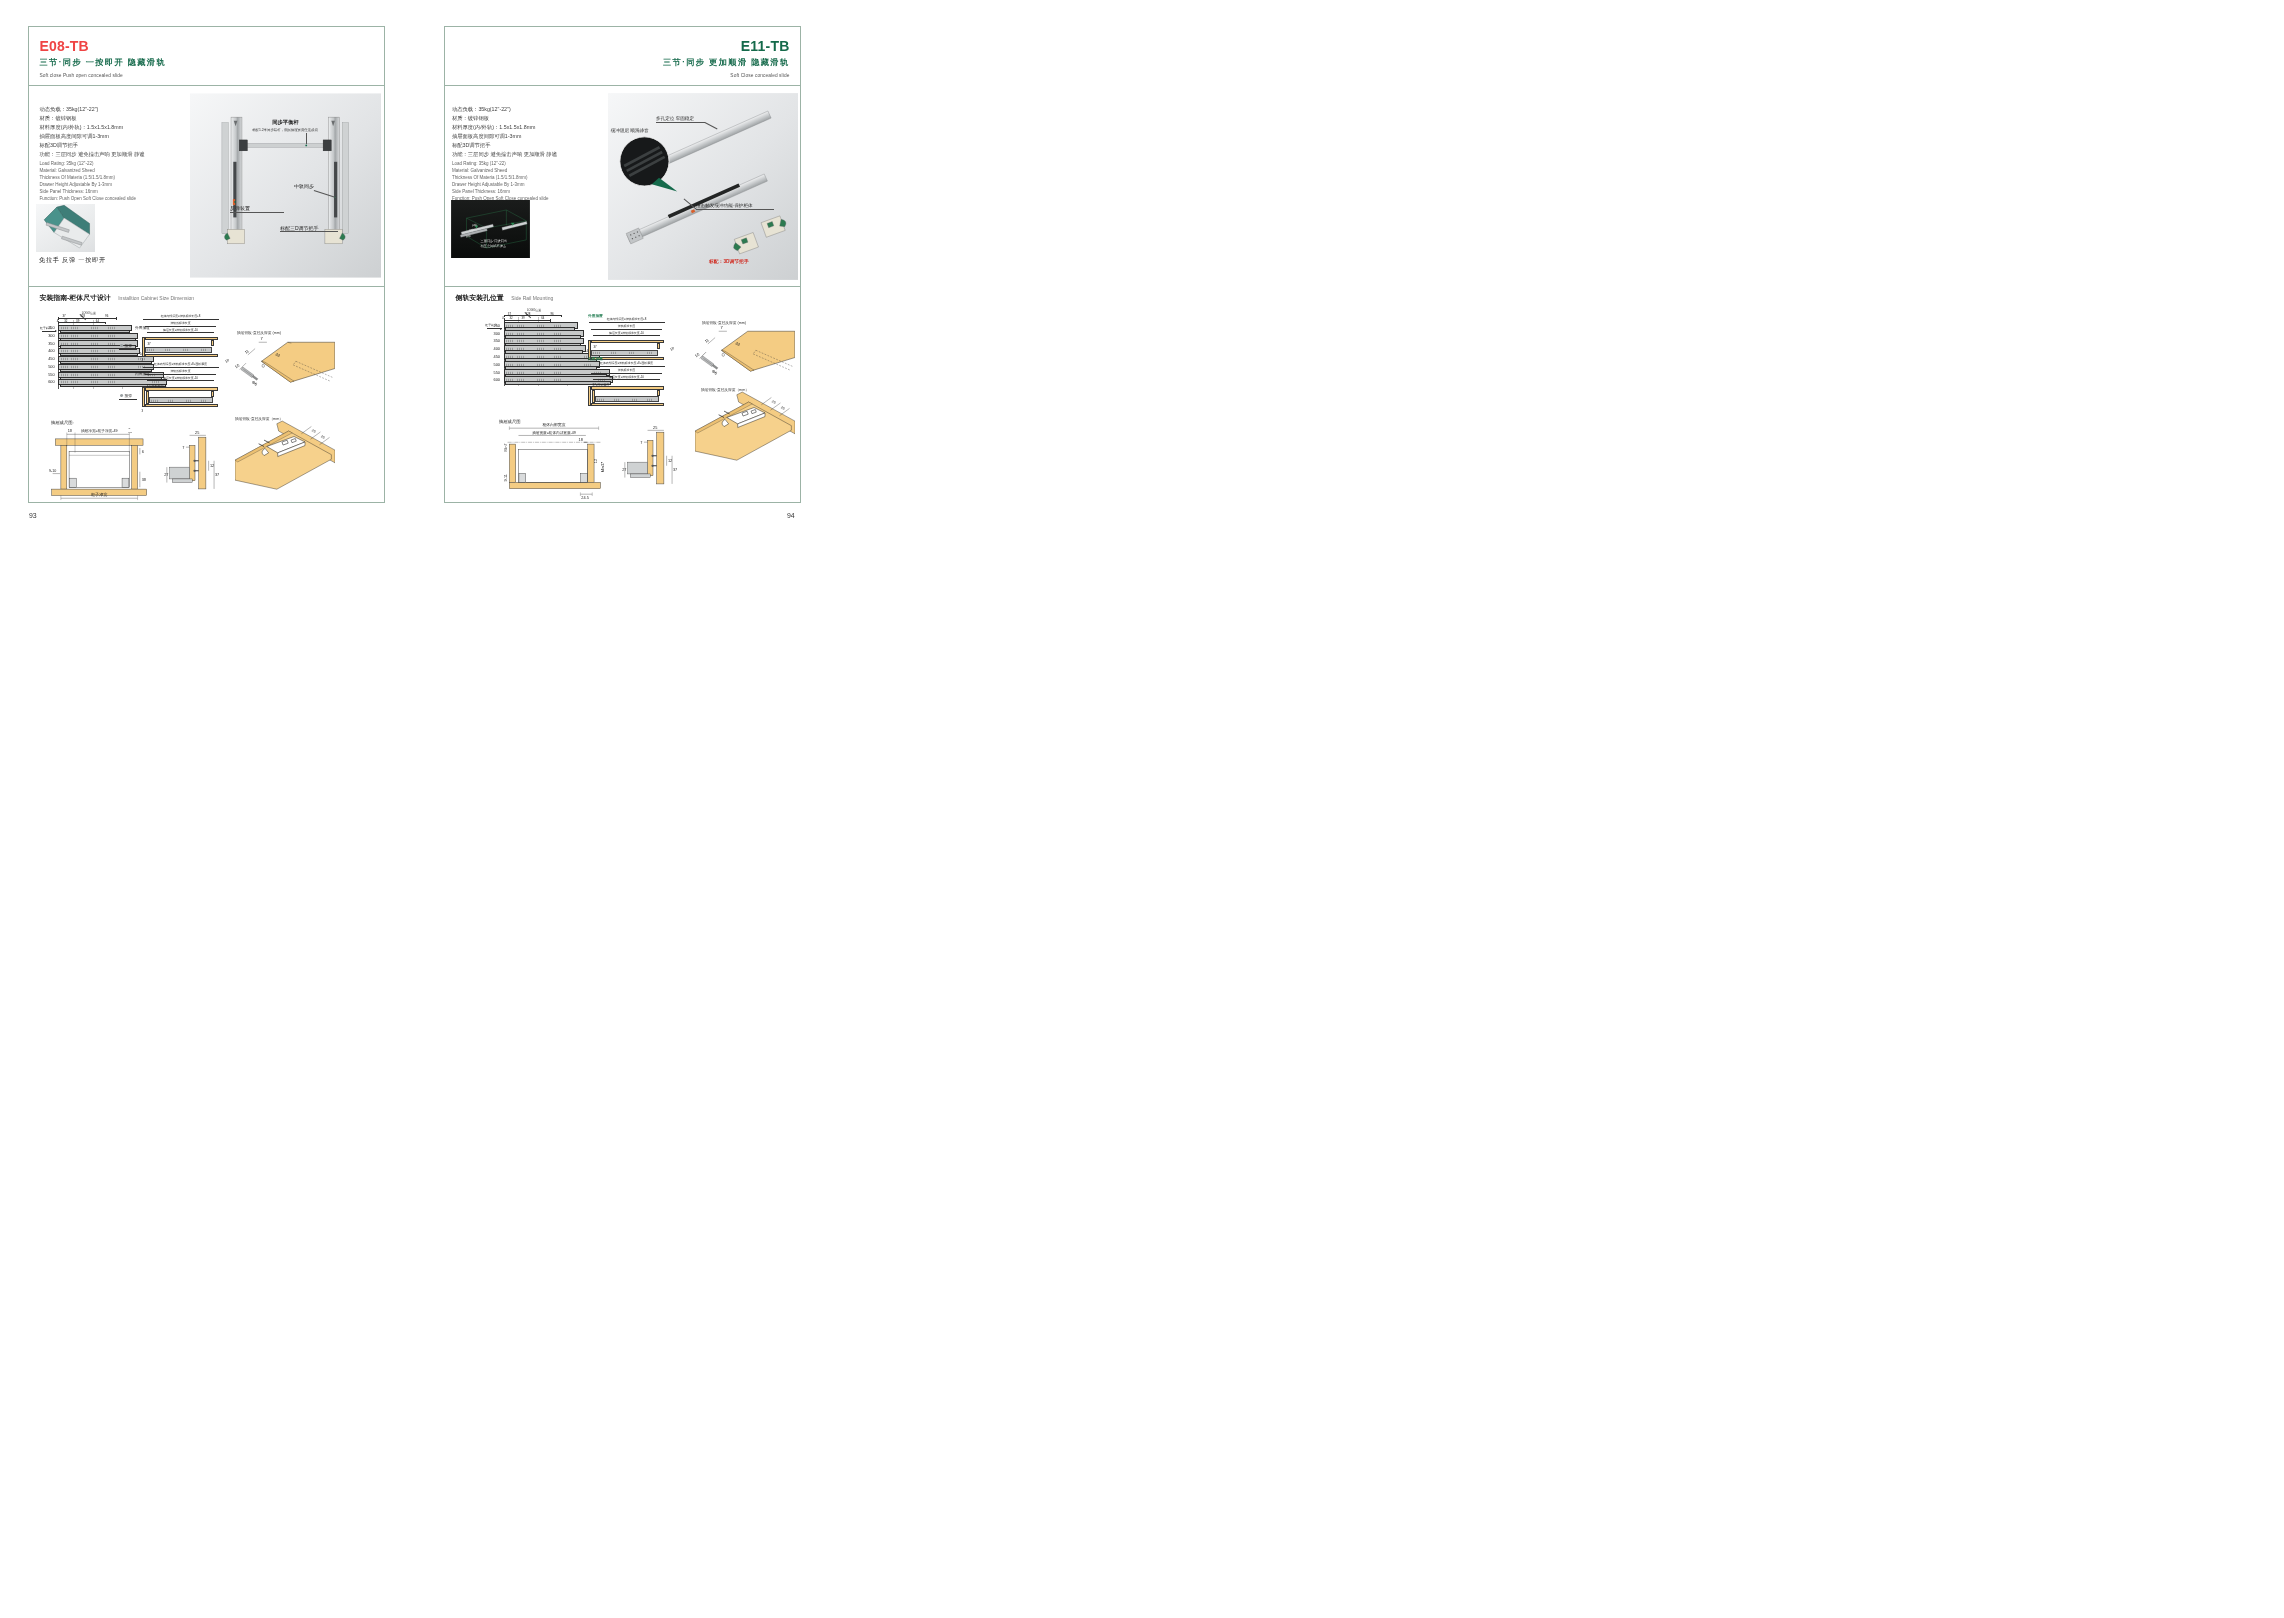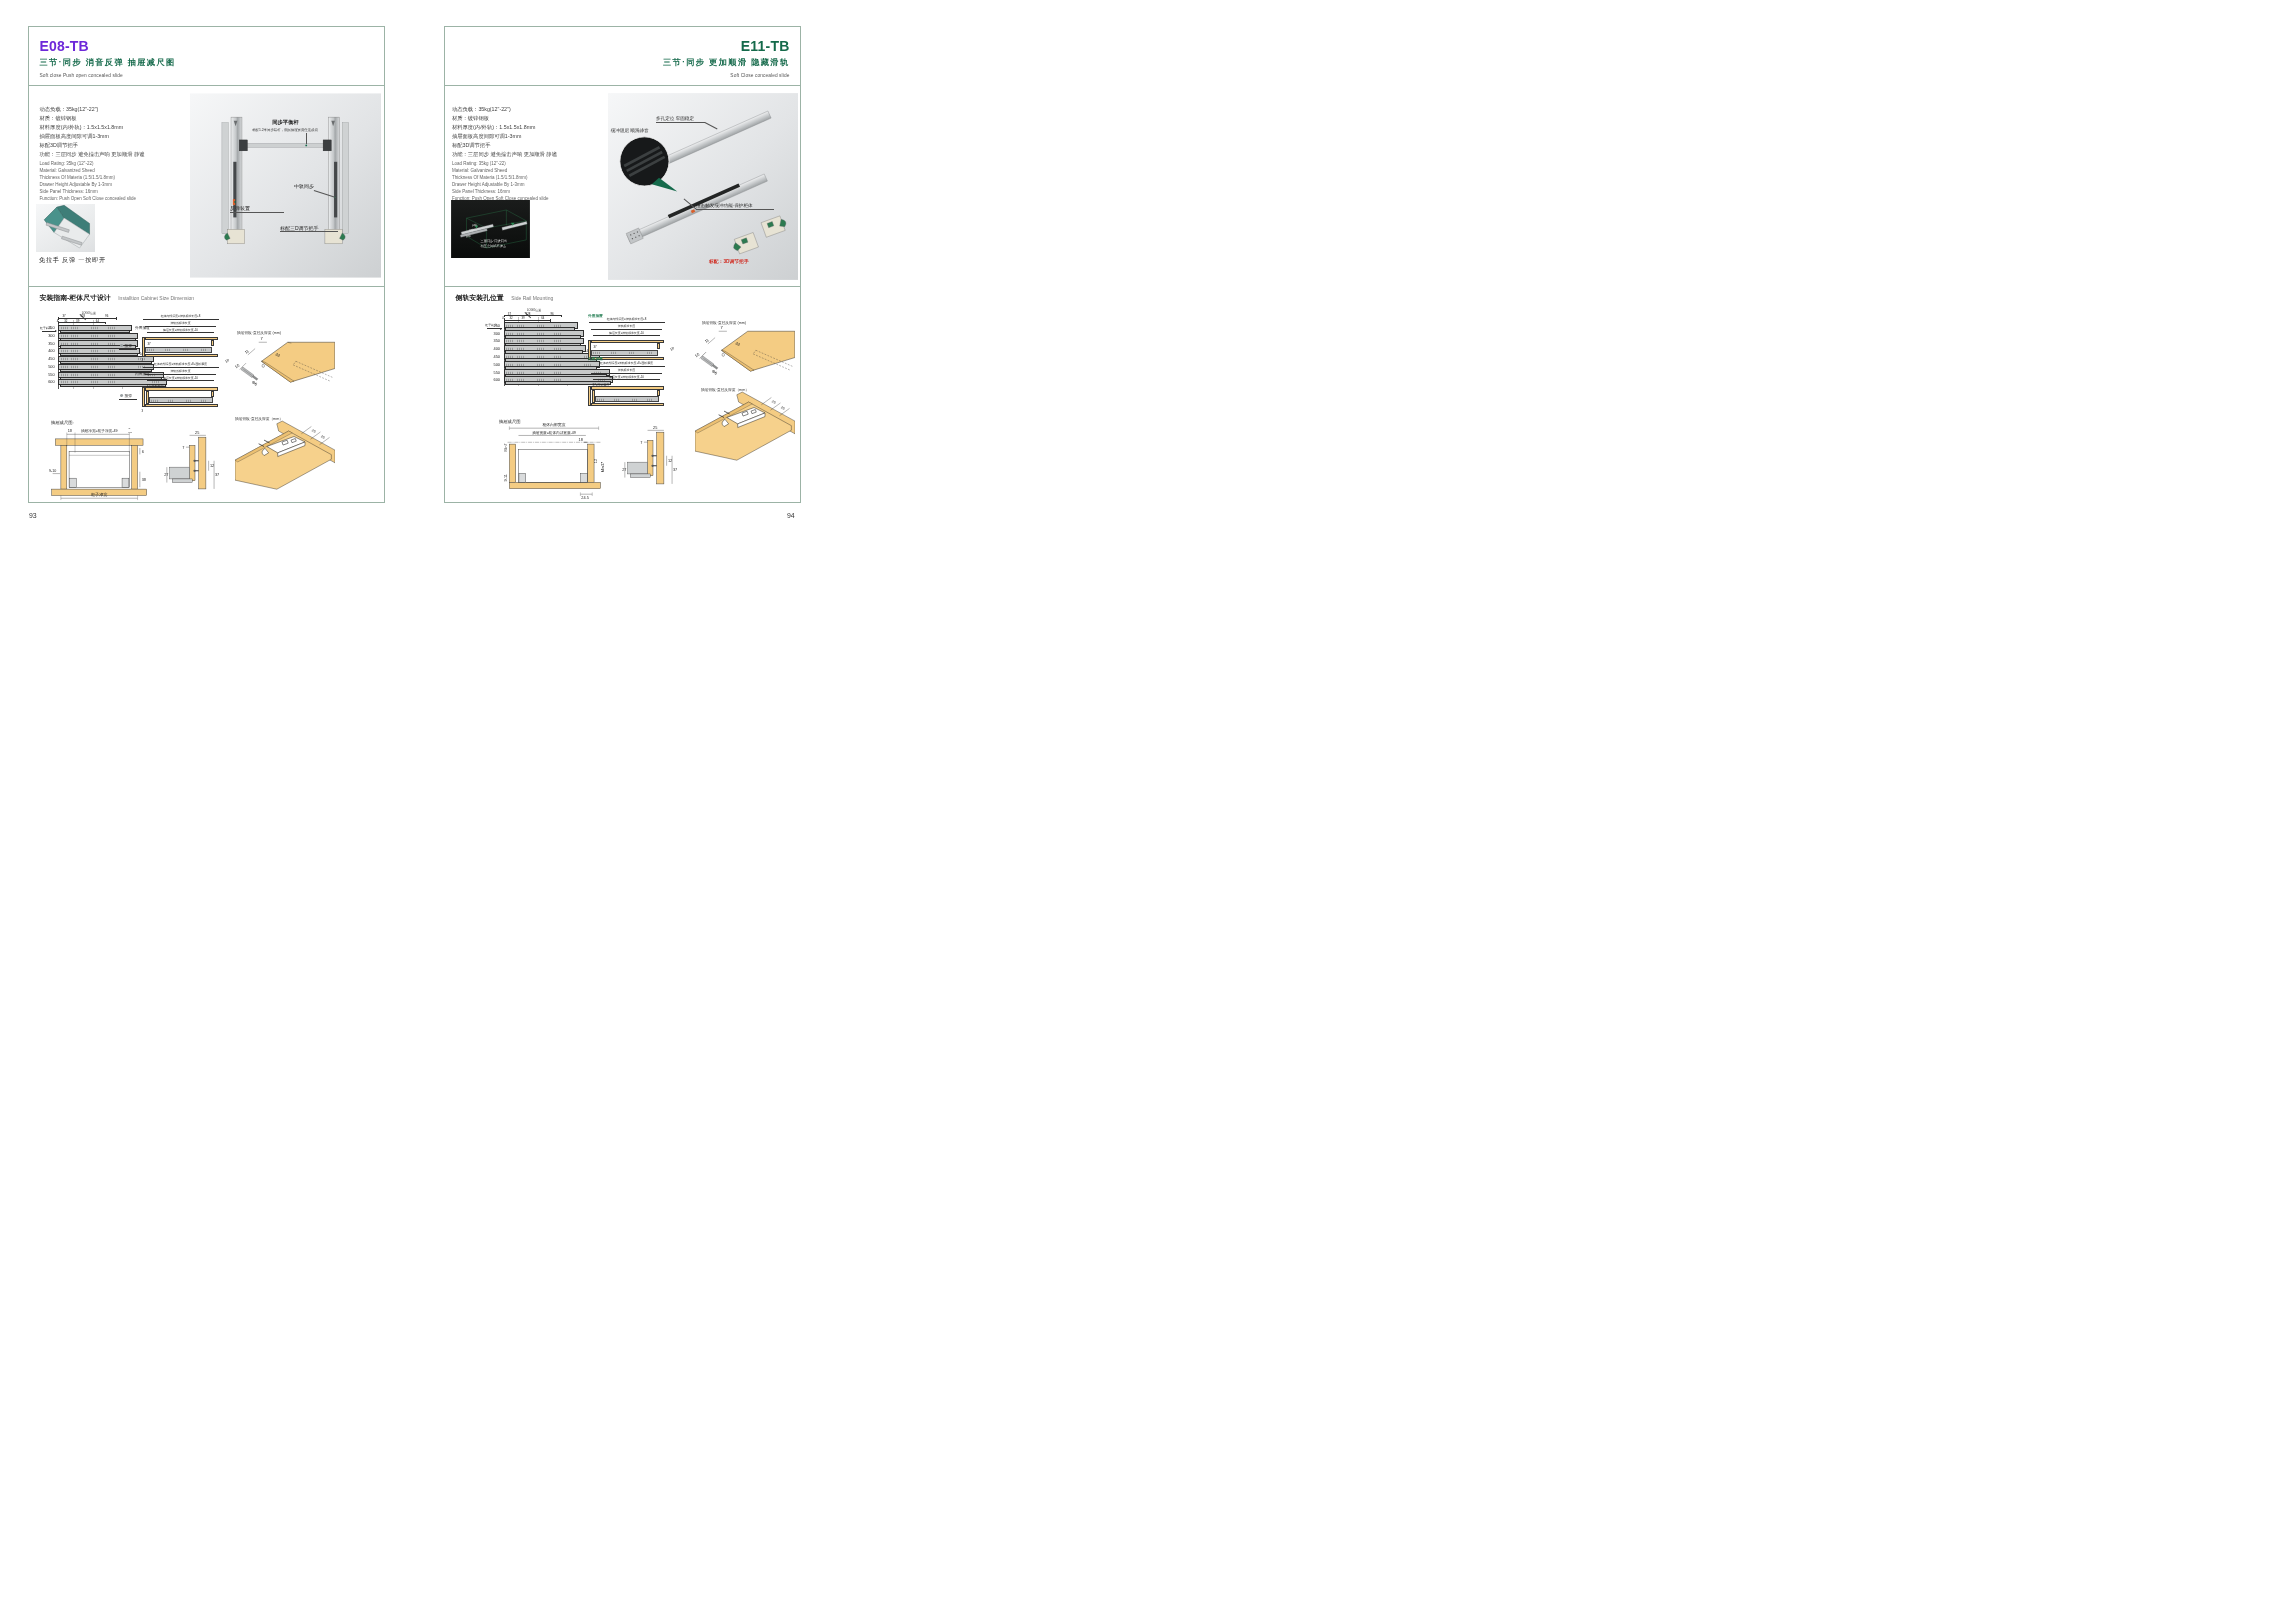--- a/index.html
+++ b/index.html
@@ -78,22 +78,22 @@
       </linearGradient>
       <linearGradient id="gdark" x1="0" y1="0" x2="0" y2="1">
         <stop offset="0" stop-color="#1a1c1b"></stop>
           <stop offset="1" stop-color="#0a0c0b"></stop>
       </linearGradient>
     </defs>
   </svg>
 
   <div class="box" style="left:28px;top:25.6px;width:355px;height:259px;">
     <div class="hdr" style="left:10.5px;">
-      <div class="title" style="color:#6d28d9;">E08-TB</div>
-      <div class="sub" style="color:#156a4b;">三节·同步 消音反弹 抽屉减尺图</div>
+      <div class="title" style="color:#ef4444;">E08-TB</div>
+      <div class="sub" style="color:#156a4b;">三节·同步 一按即开 隐藏滑轨</div>
       <div class="sub-en">Soft close Push open concealed slide</div>
     </div>
     <div class="hrule"></div>
 
     <div class="specs-cn" style="left:10.5px;top:78px;">
         <div class="ln">动态负载：35kg(12"-22")</div>
         <div class="ln">材质：镀锌钢板</div>
         <div class="ln">材料厚度(内/外轨)：1.5x1.5x1.8mm</div>
         <div class="ln">抽屉面板高度间隙可调1-3mm</div>
         <div class="ln">标配3D调节把手</div>

